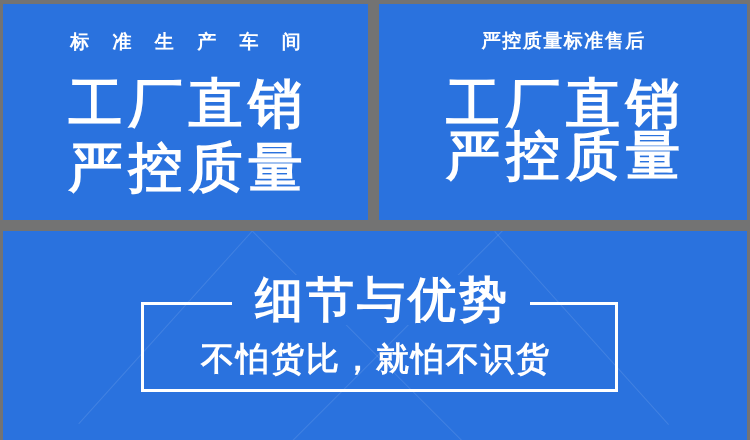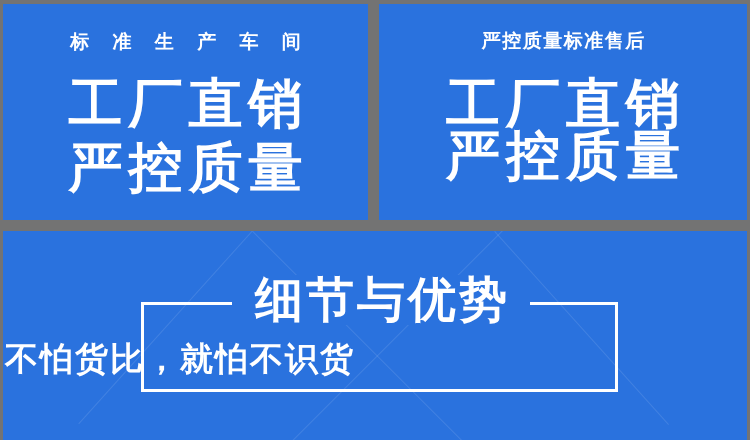--- a/index.html
+++ b/index.html
@@ -113,21 +113,21 @@
     color: #ffffff;
     line-height: 1.05;
     letter-spacing: 3px;
     text-indent: 3px;
     white-space: nowrap;
   }
   #bottom-sub {
     position: absolute;
     left: 0; right: 0;
     top: 111px;
-    text-align: left;
+    text-align: center;
     font-size: 33px;
     font-weight: 800;
     color: #ffffff;
     letter-spacing: 2px;
     text-indent: 2px;
     white-space: nowrap;
     line-height: 1;
   }
 </style>
 </head>

